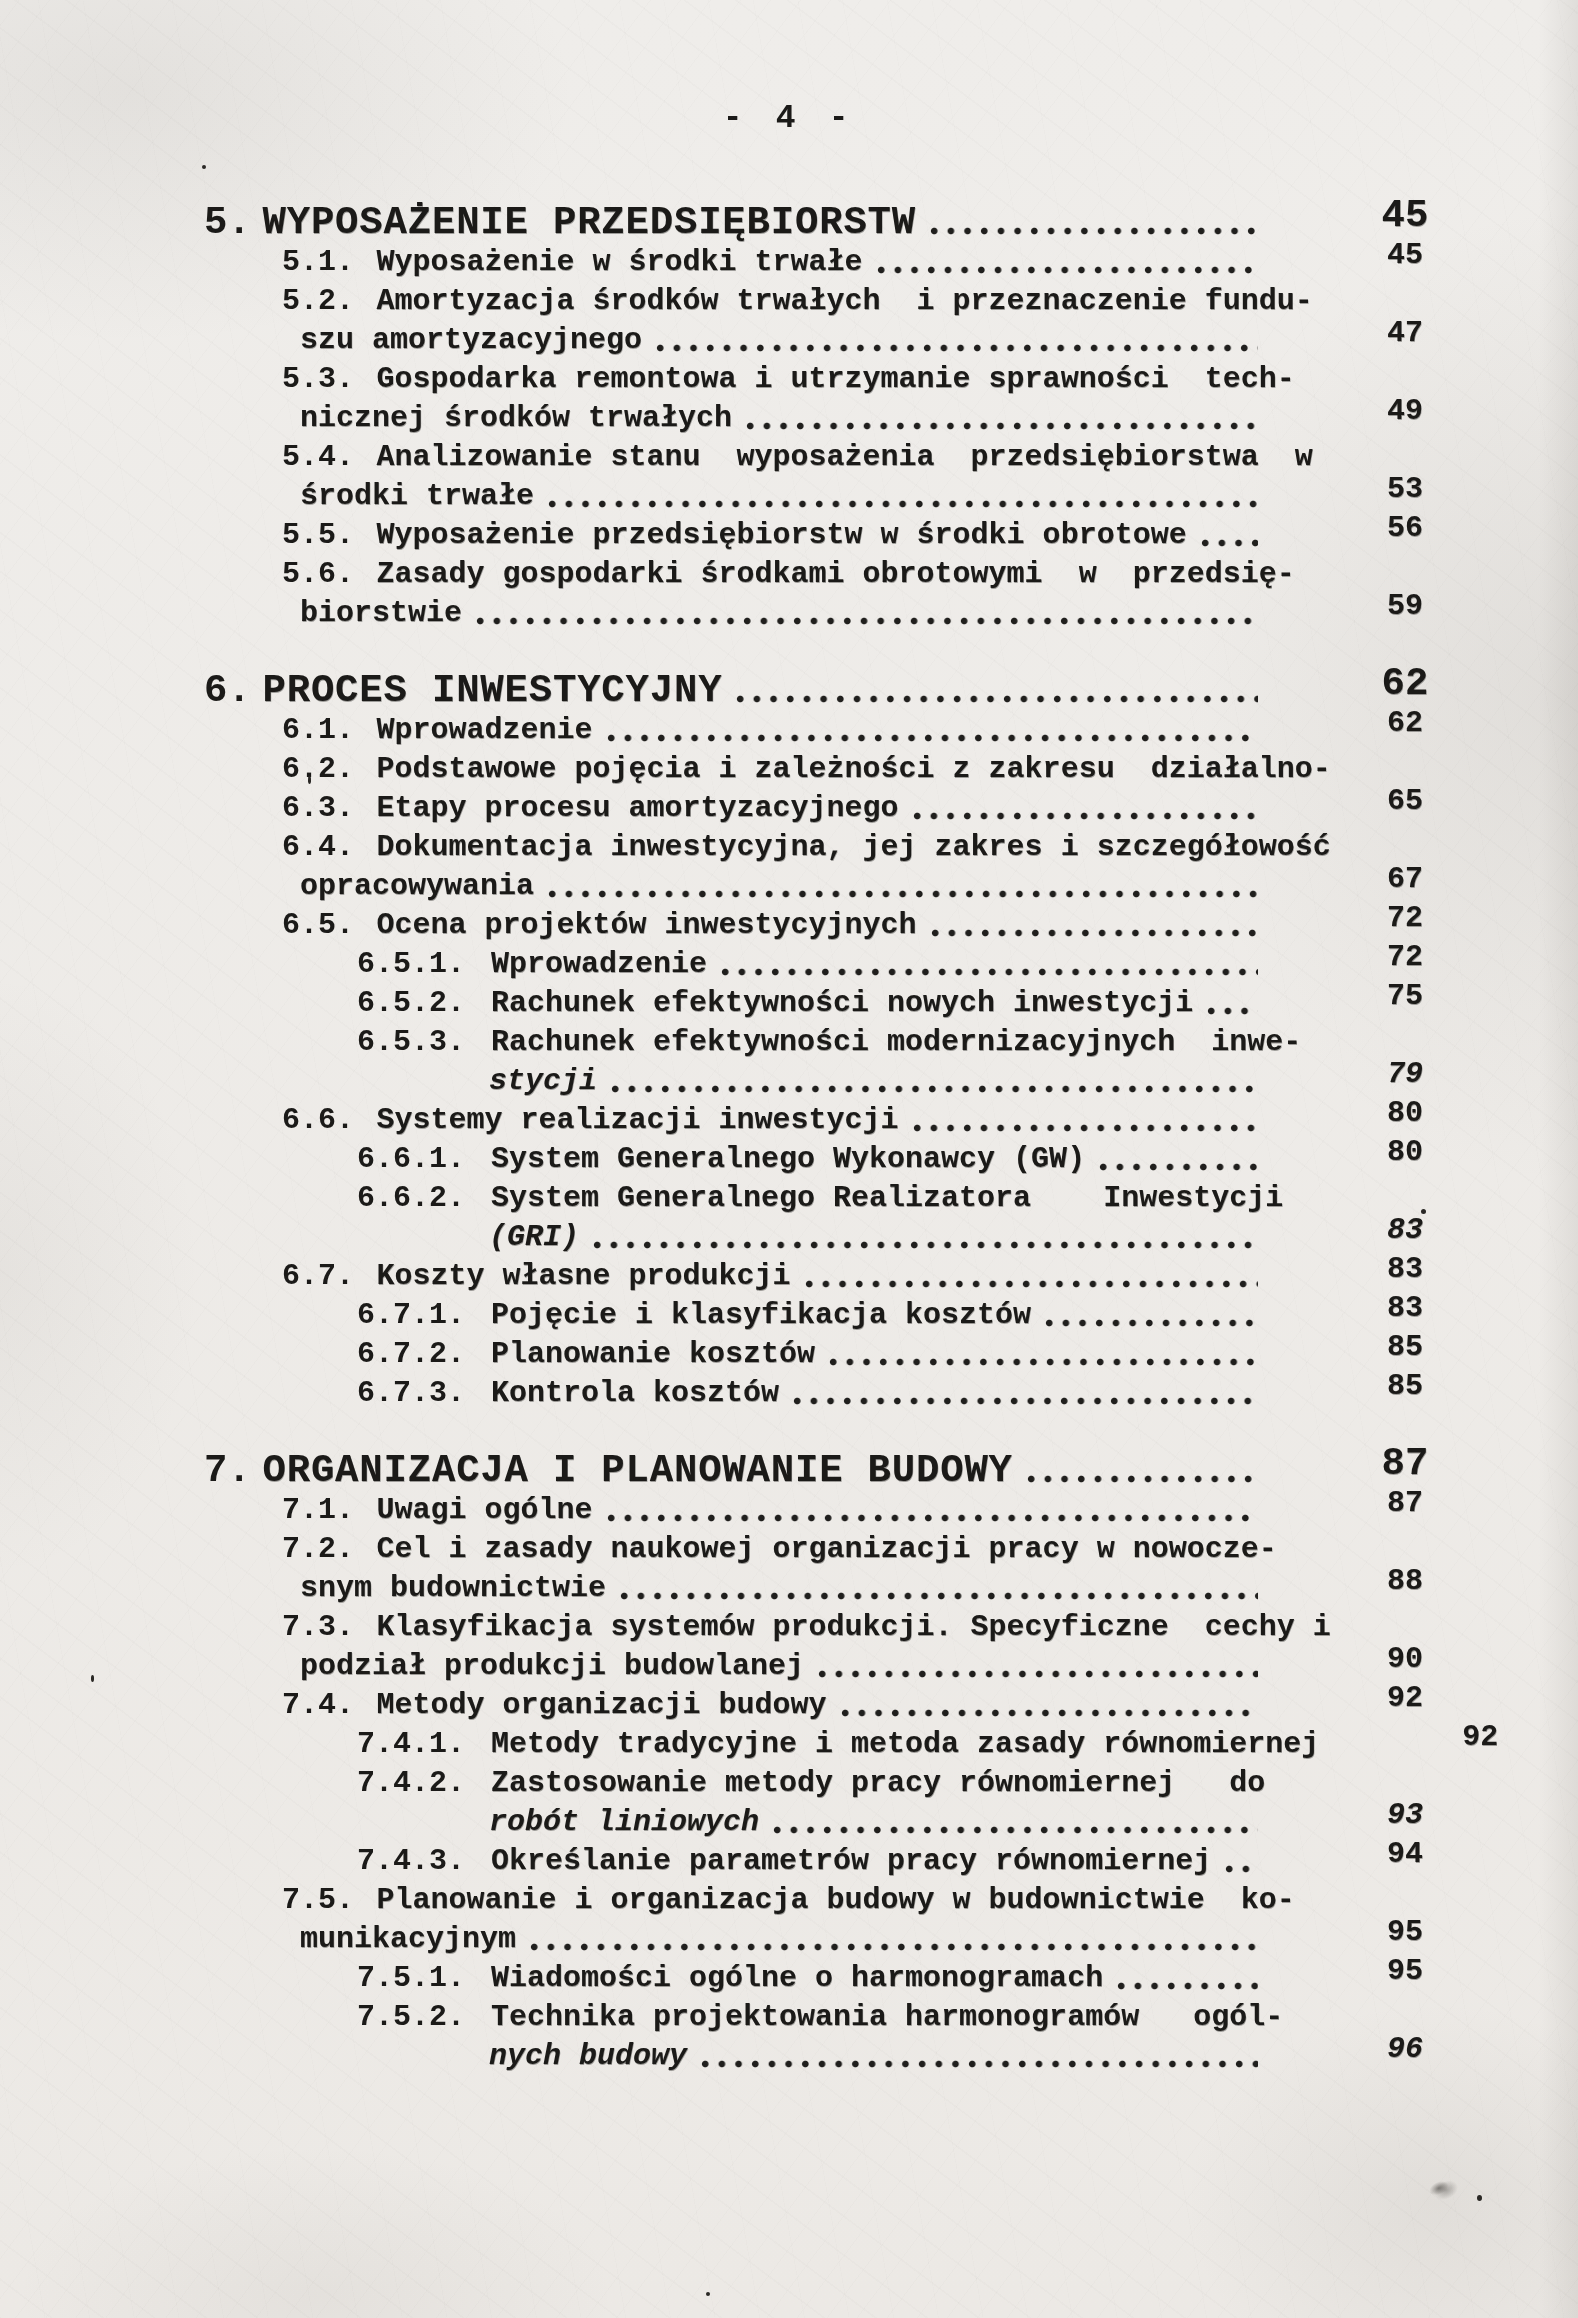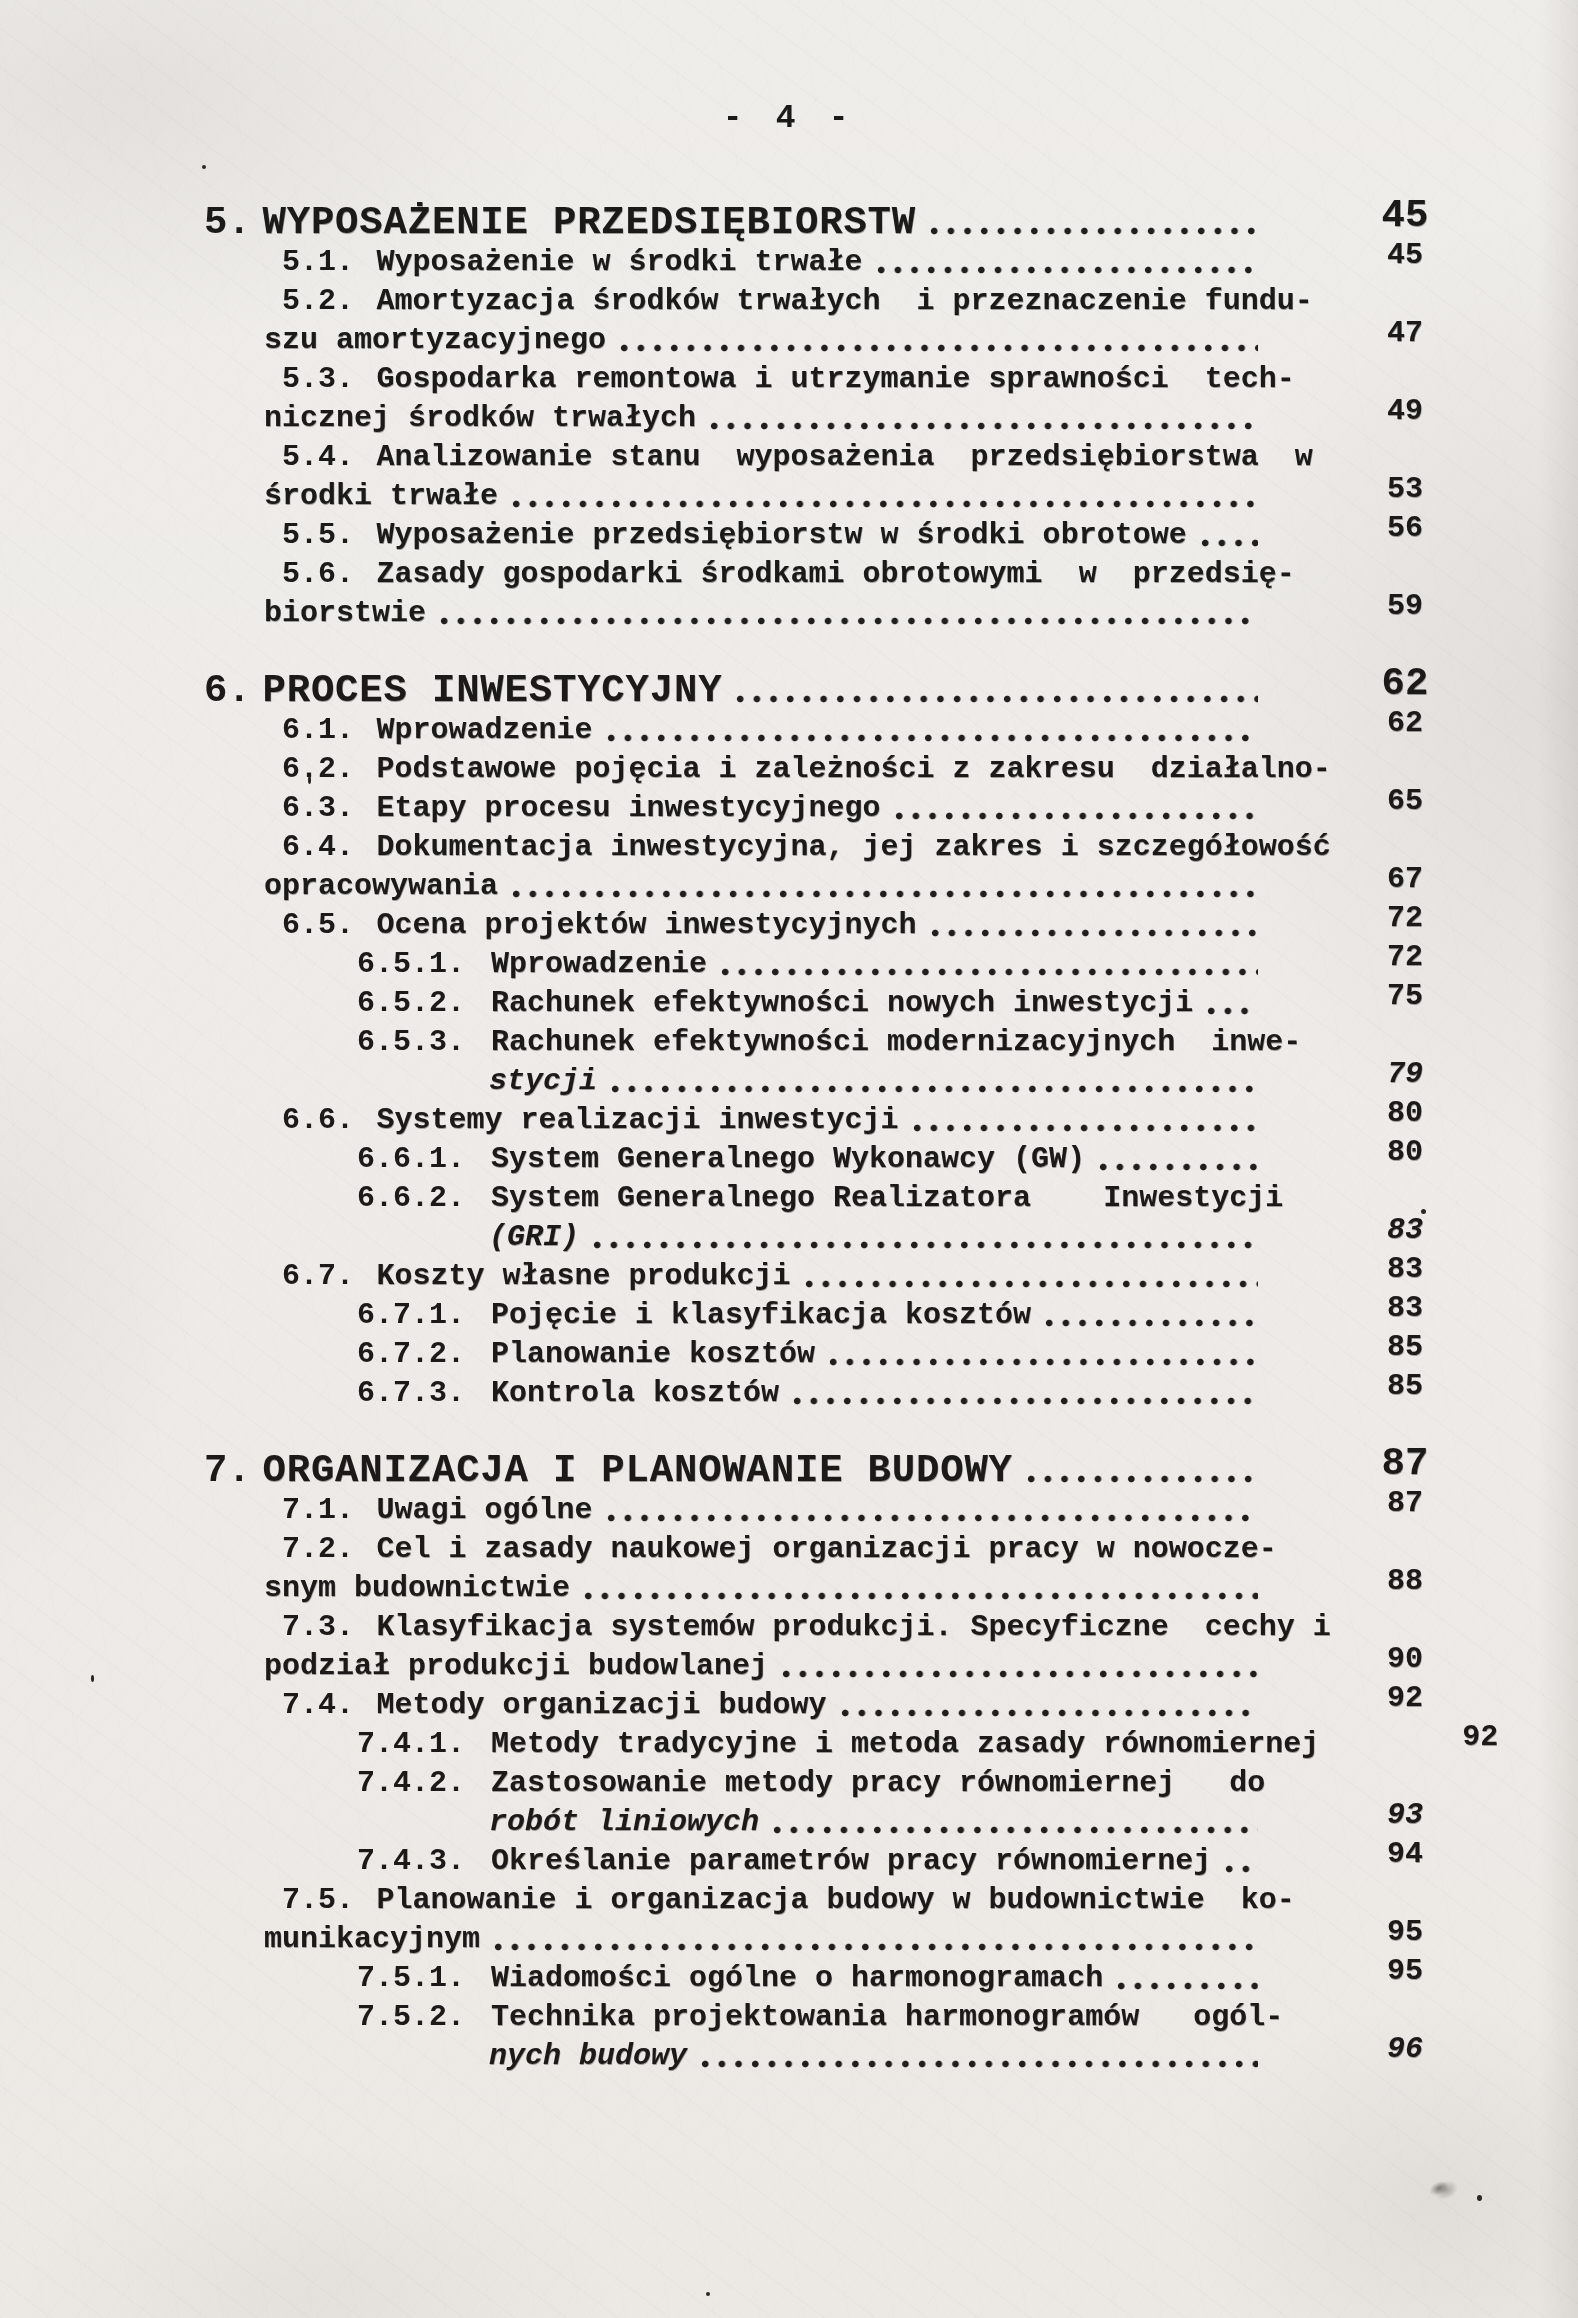--- a/index.html
+++ b/index.html
@@ -58,21 +58,21 @@
     align-items: baseline;
     line-height: 39px;
     font-size: 30px;
     white-space: pre;
   }
   .row.gap { margin-top: 39px; }
 
   .row.lv-s  { font-size: 39px; }
   .row.lv-a  { margin-left: 78px; }
   .row.lv-b  { margin-left: 153px; }
-  .row.lv-ca { margin-left: 60px; }
+  .row.lv-ca { margin-left: 96px; }
   .row.lv-cb { margin-left: 285px; font-style: italic; }
 
   .prefix { margin-right: 22.5px; }
   .lv-s  .prefix { margin-right: 11.7px; }
   .lv-b  .prefix { margin-right: 26px; }
   .prefix:empty { display: none; }
 
   .txt {
     text-shadow: 0.5px 0.7px 0.3px rgba(27,26,24,0.38);
   }
@@ -204,21 +204,21 @@
     <span class="page-no">62</span>
   </div>
       <div class="row lv-a">
     <span class="prefix">6.2.</span>
     <span class="txt">Podstawowe pojęcia i zależności z zakresu  działalno-</span>
     <span class="lead nodots"></span>
     <span class="page-no"></span>
   </div>
       <div class="row lv-a">
     <span class="prefix">6.3.</span>
-    <span class="txt">Etapy procesu inwestycyjnego</span>
+    <span class="txt">Etapy procesu amortyzacyjnego</span>
     <span class="lead"></span>
     <span class="page-no">65</span>
   </div>
       <div class="row lv-a">
     <span class="prefix">6.4.</span>
     <span class="txt">Dokumentacja inwestycyjna, jej zakres i szczegółowość</span>
     <span class="lead nodots"></span>
     <span class="page-no"></span>
   </div>
       <div class="row lv-ca">

